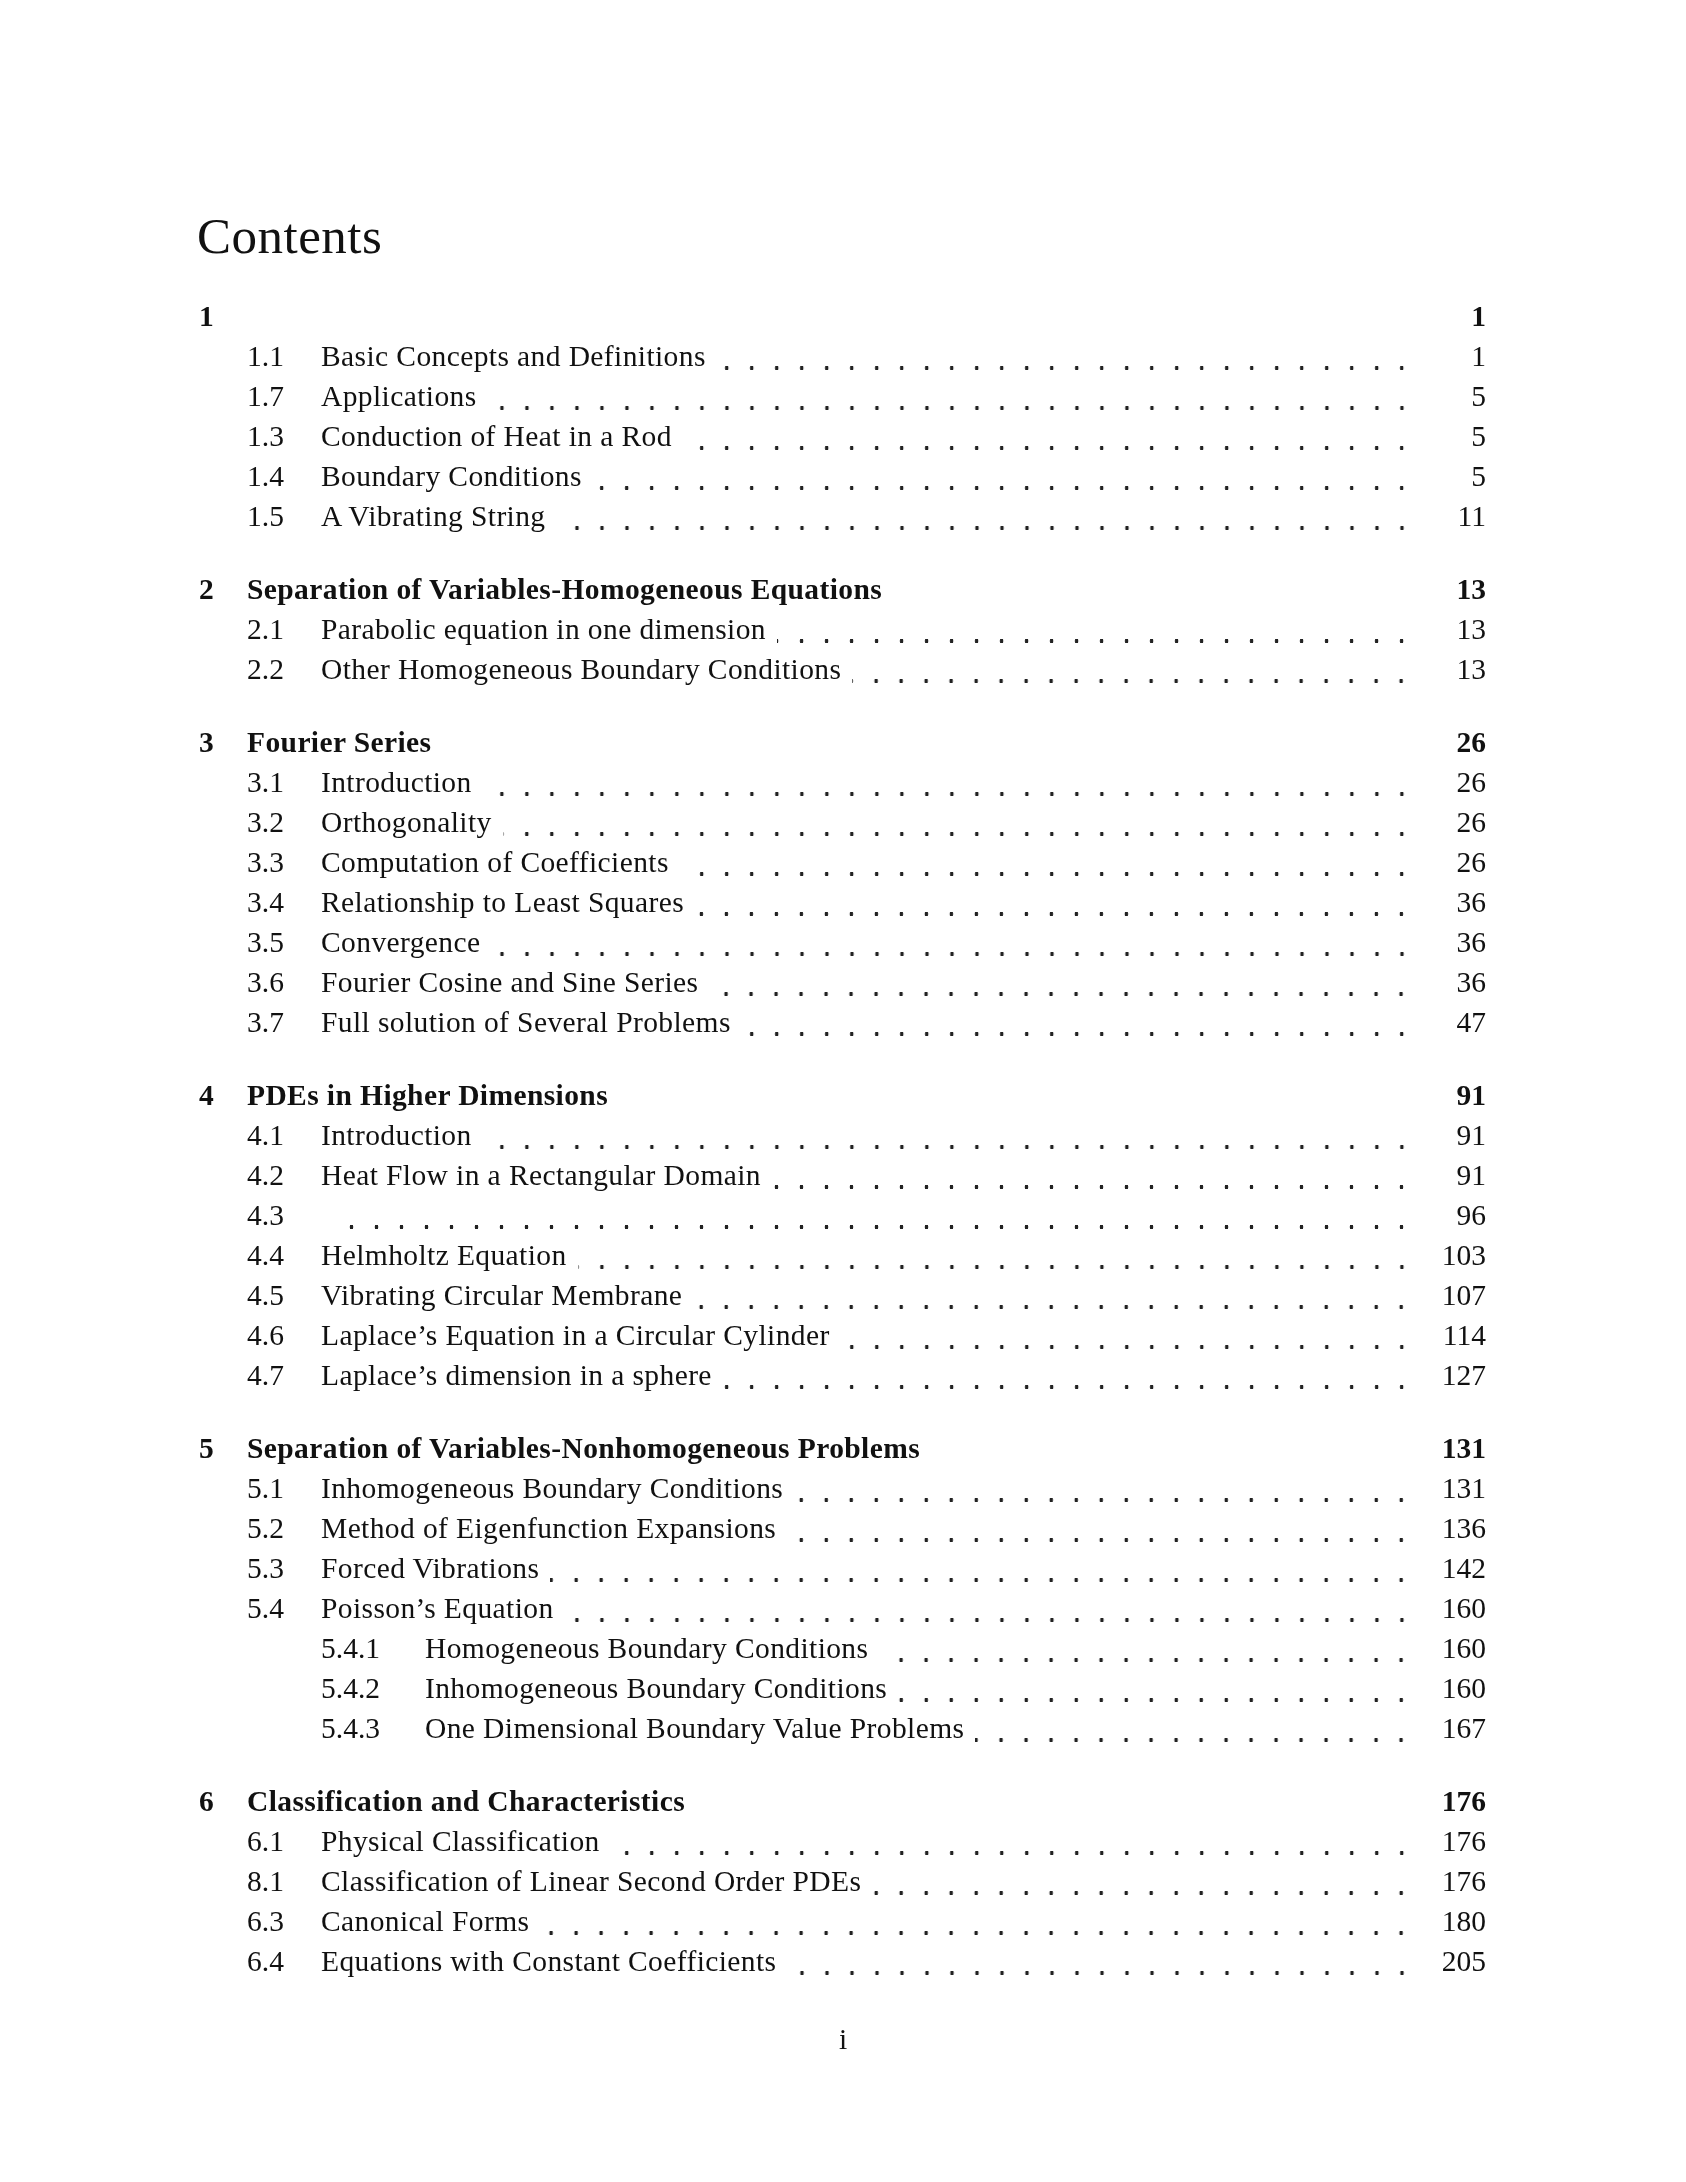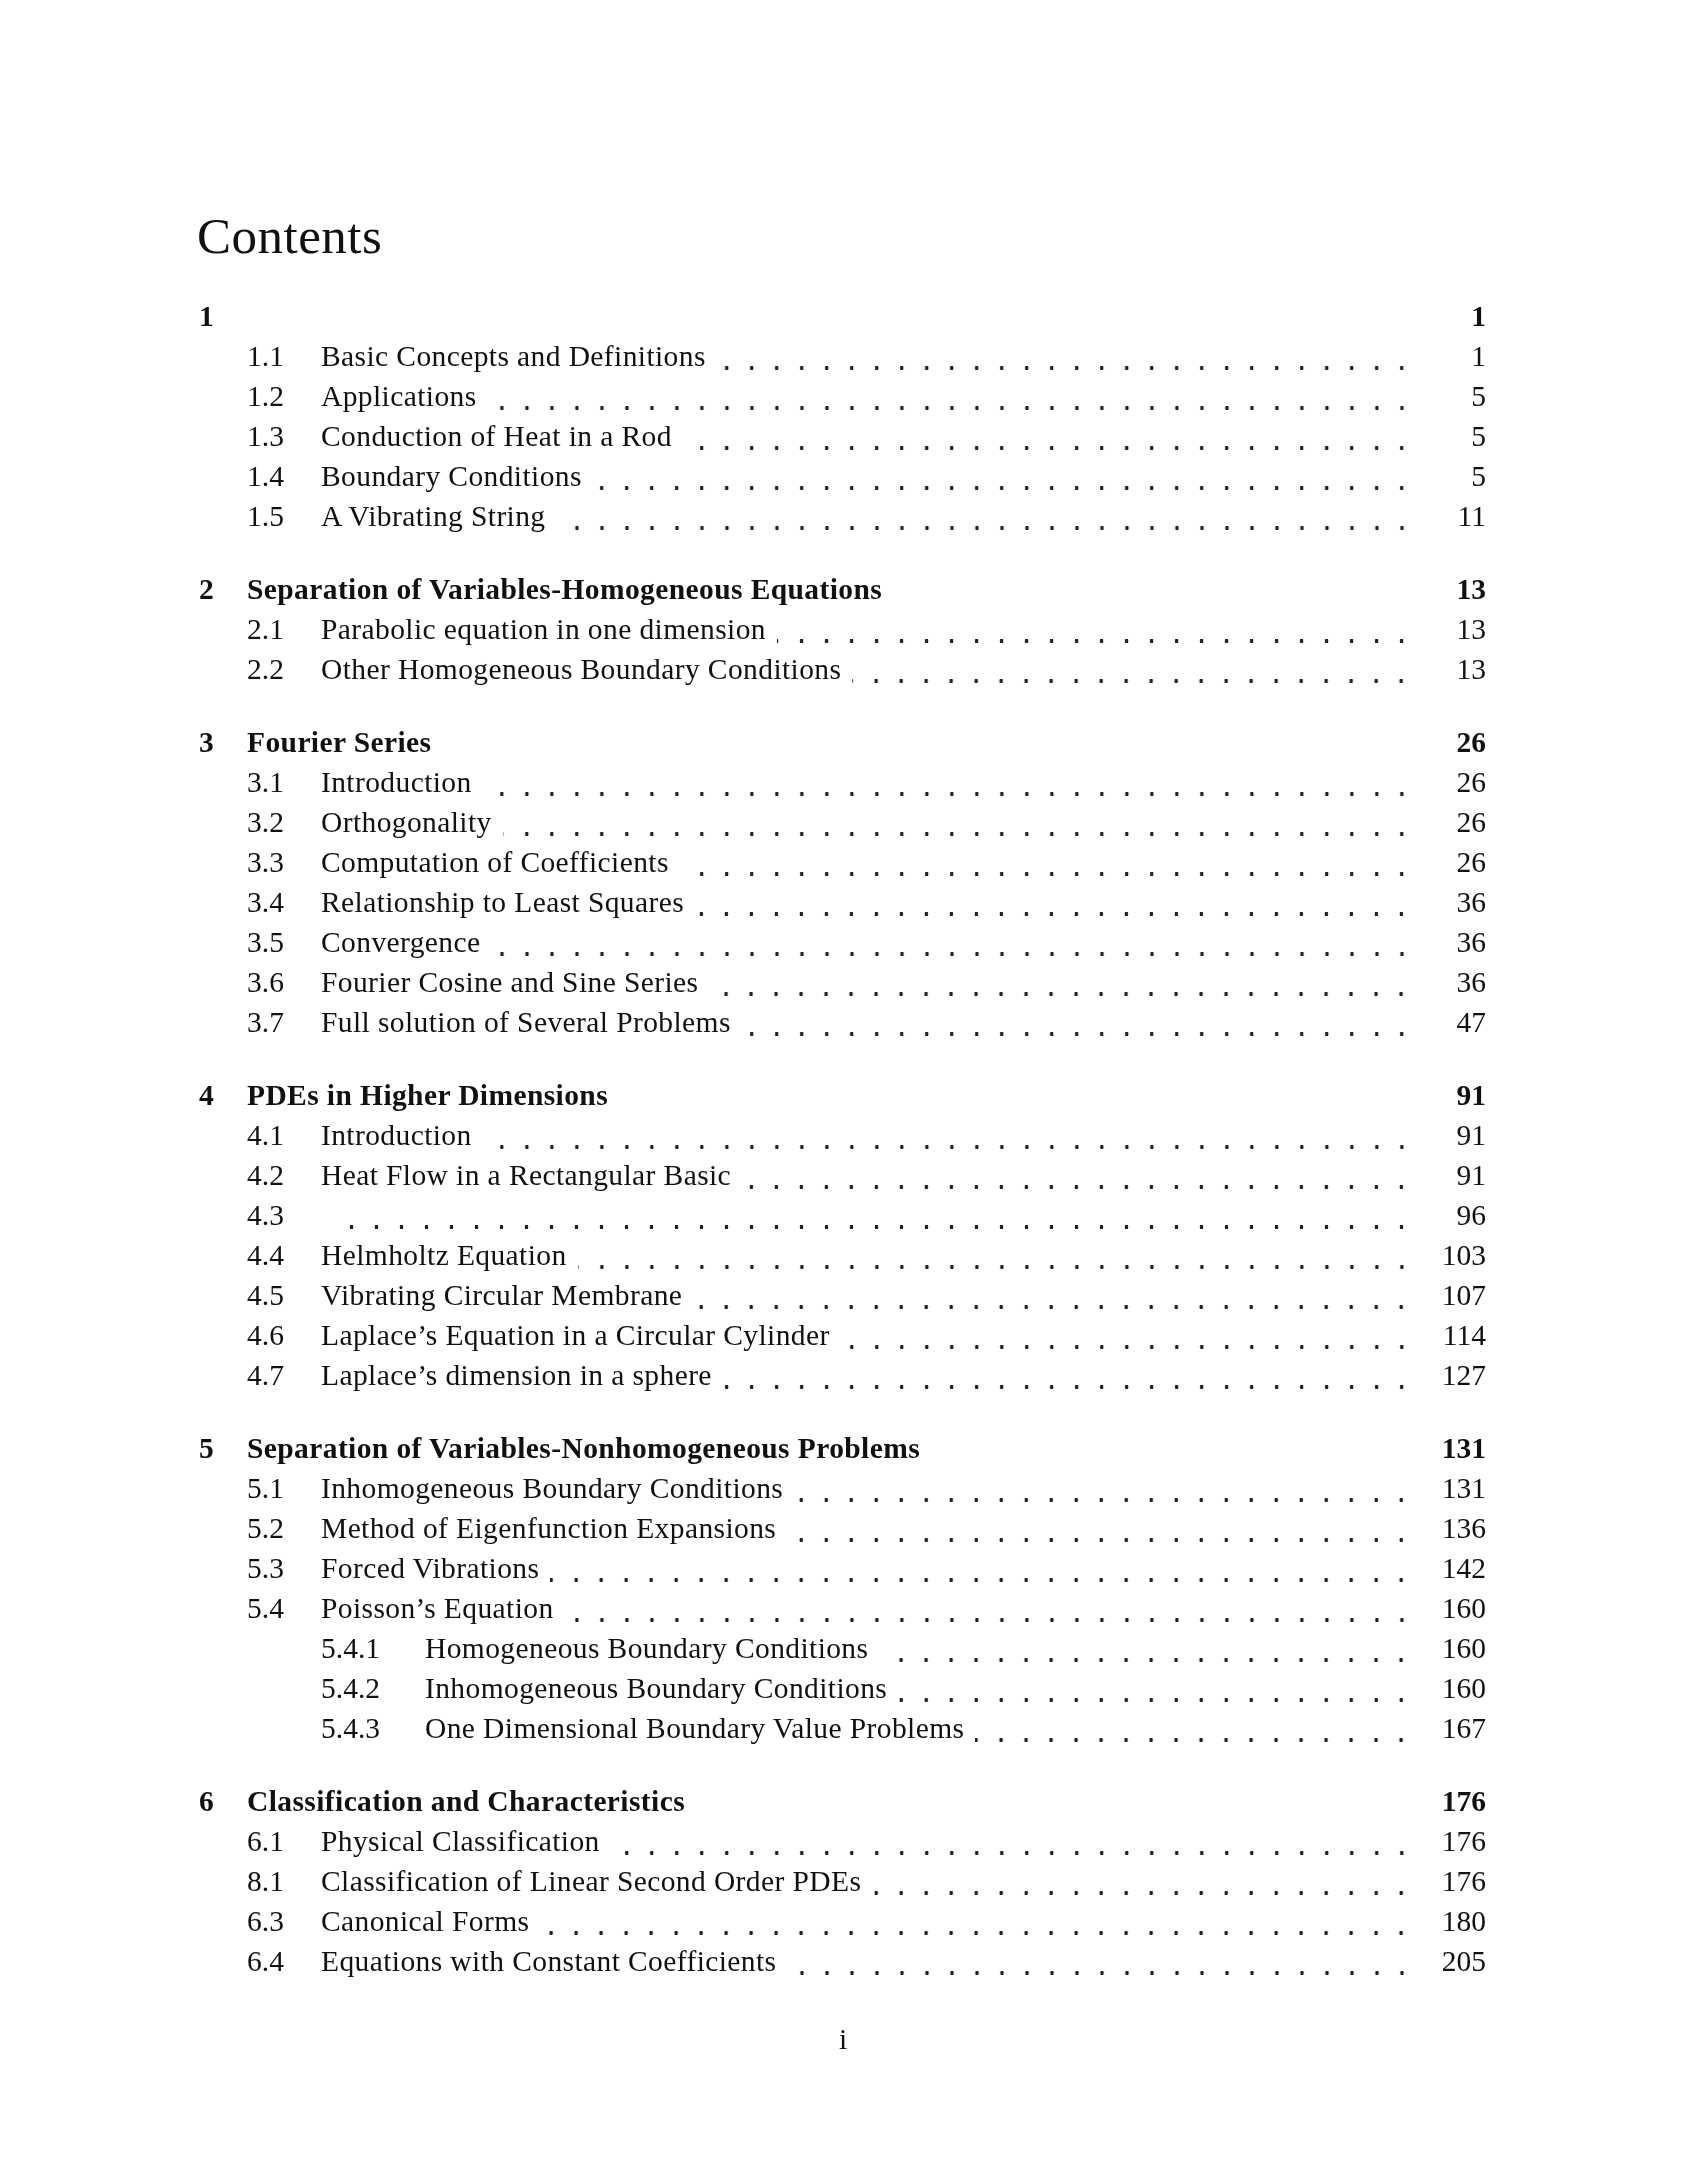--- a/index.html
+++ b/index.html
@@ -37,21 +37,21 @@
       <span class="spacer"></span>
       <span class="page">1</span>
     </div>
     <div class="row section">
       <span class="num">1.1</span>
       <span class="title">Basic Concepts and Definitions</span>
       <span class="leader"></span>
       <span class="page">1</span>
     </div>
     <div class="row section">
-      <span class="num">1.2</span>
+      <span class="num">1.7</span>
       <span class="title">Applications</span>
       <span class="leader"></span>
       <span class="page">5</span>
     </div>
     <div class="row section">
       <span class="num">1.3</span>
       <span class="title">Conduction of Heat in a Rod</span>
       <span class="leader"></span>
       <span class="page">5</span>
     </div>
@@ -140,21 +140,21 @@
       <span class="page">91</span>
     </div>
     <div class="row section">
       <span class="num">4.1</span>
       <span class="title">Introduction</span>
       <span class="leader"></span>
       <span class="page">91</span>
     </div>
     <div class="row section">
       <span class="num">4.2</span>
-      <span class="title">Heat Flow in a Rectangular Basic</span>
+      <span class="title">Heat Flow in a Rectangular Domain</span>
       <span class="leader"></span>
       <span class="page">91</span>
     </div>
     <div class="row section">
       <span class="num">4.3</span>
       <span class="leader"></span>
       <span class="page">96</span>
     </div>
     <div class="row section">
       <span class="num">4.4</span>

